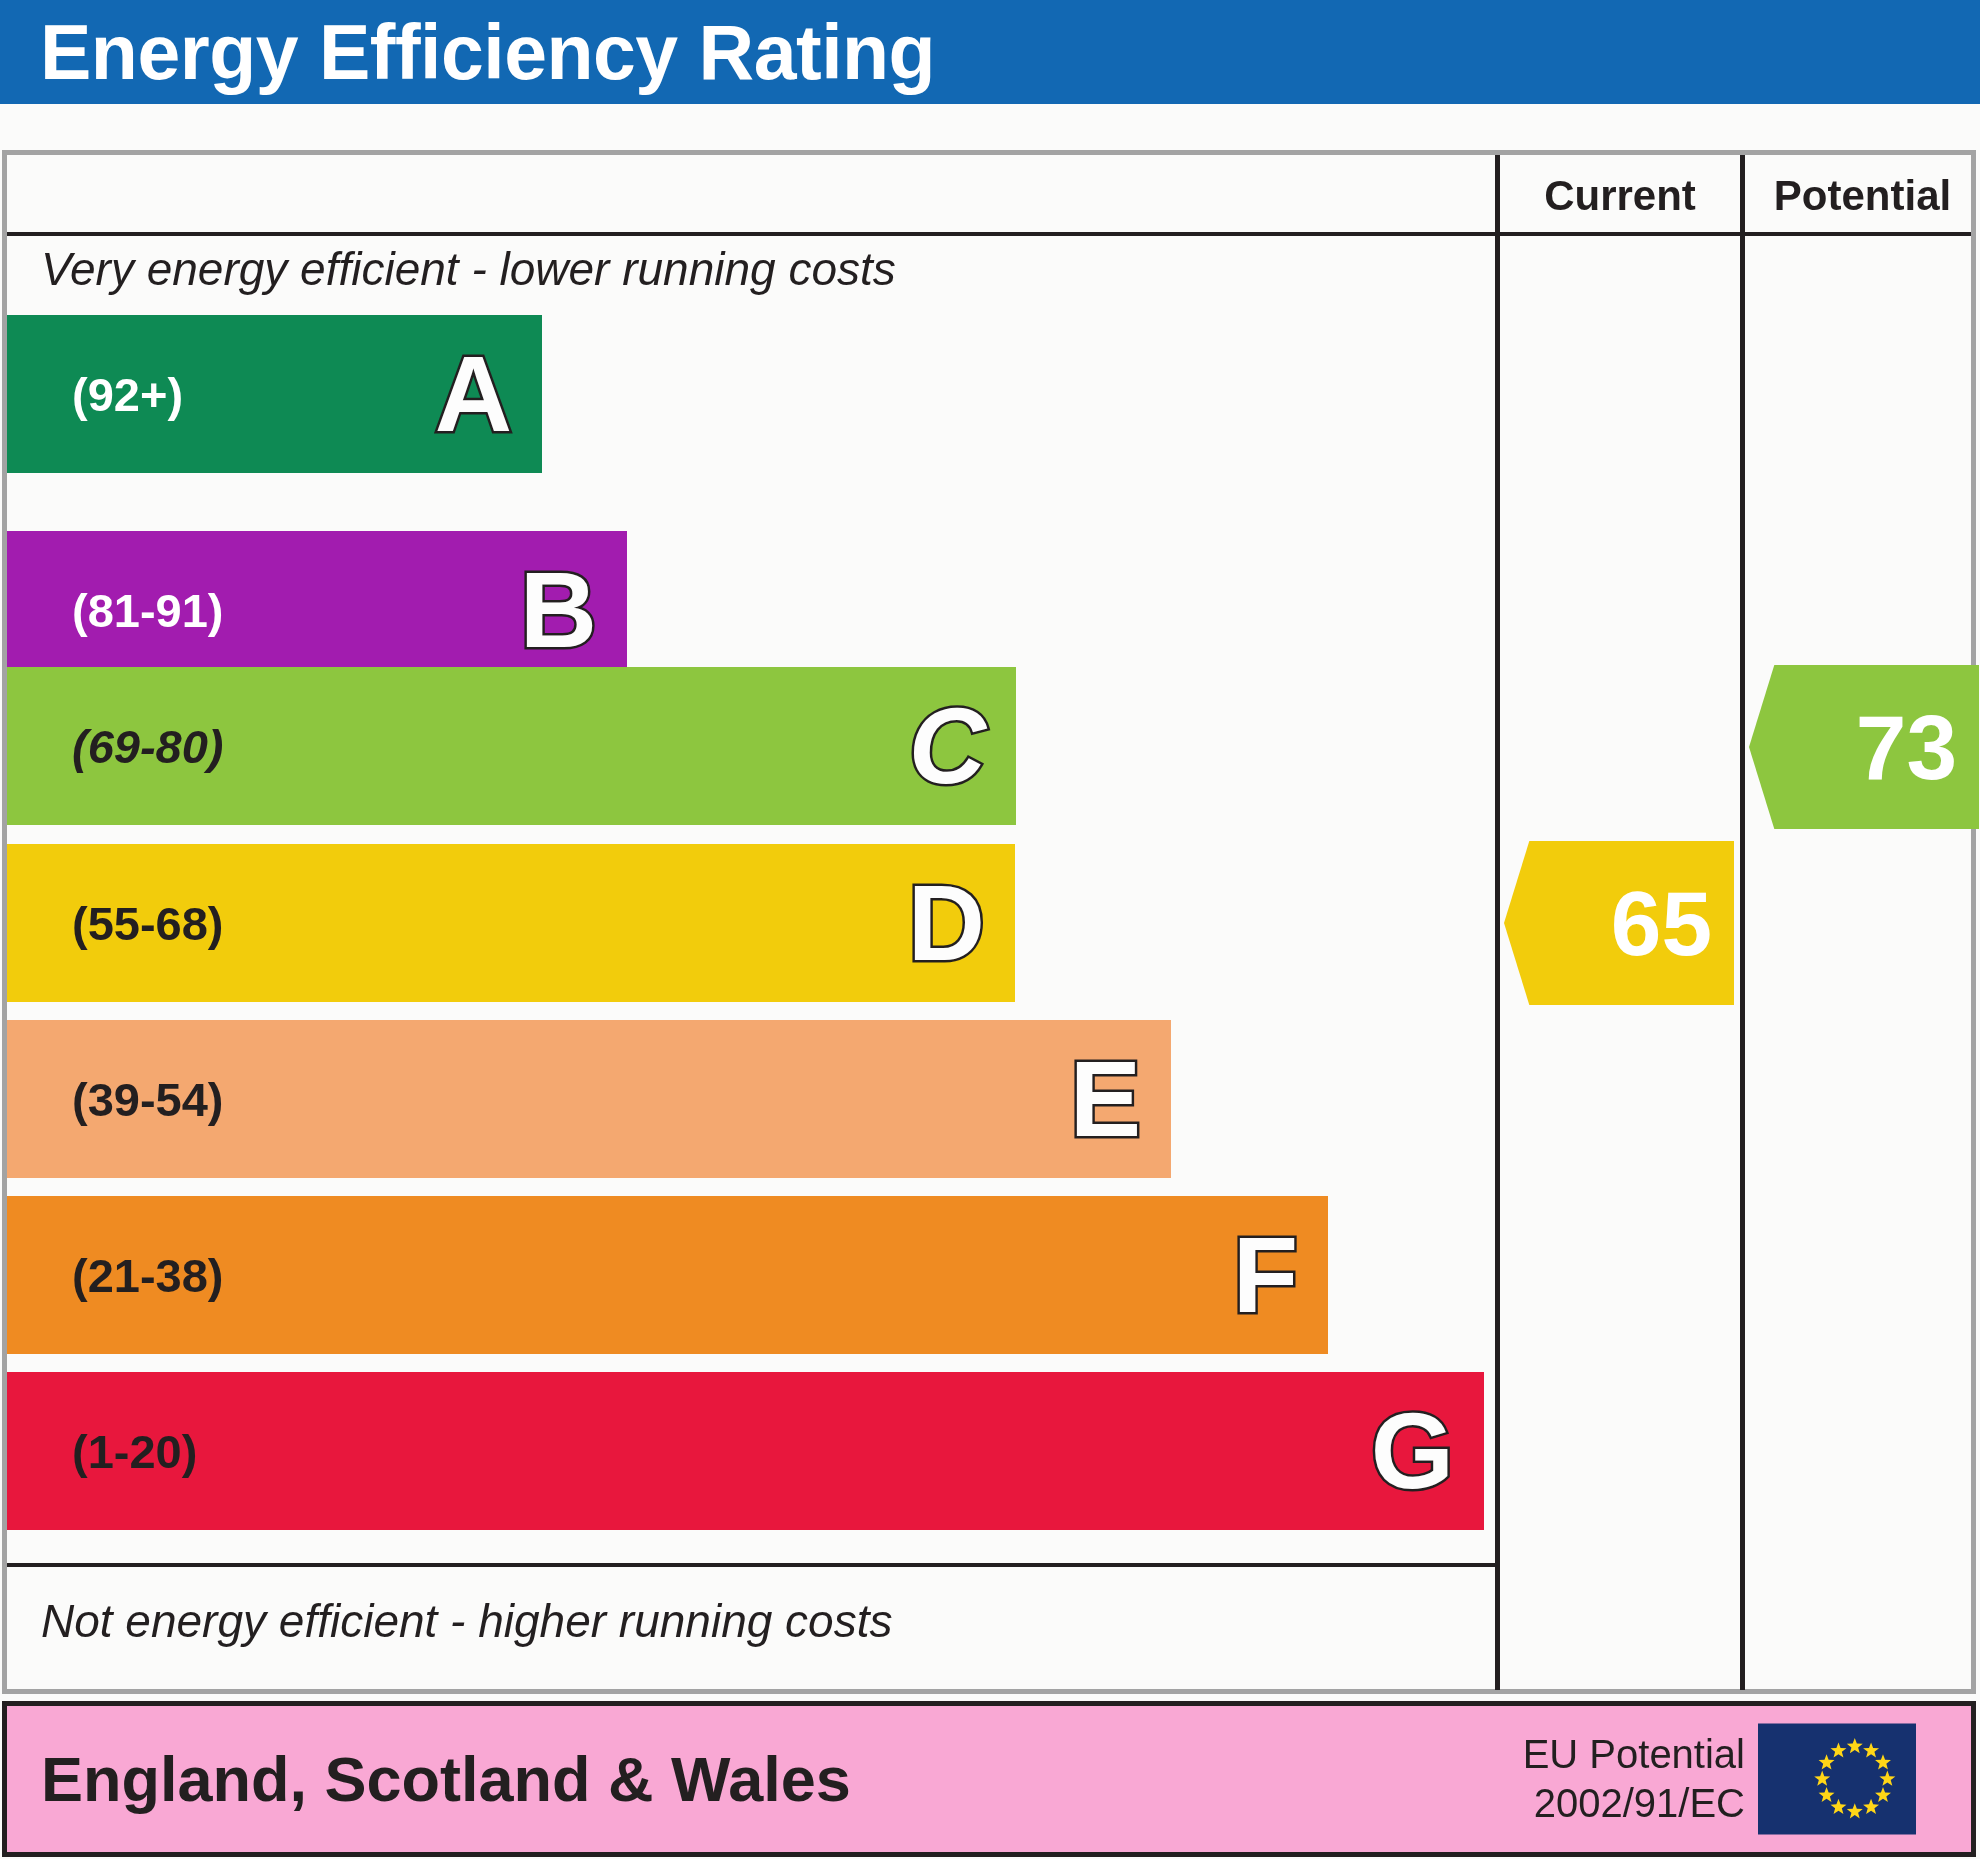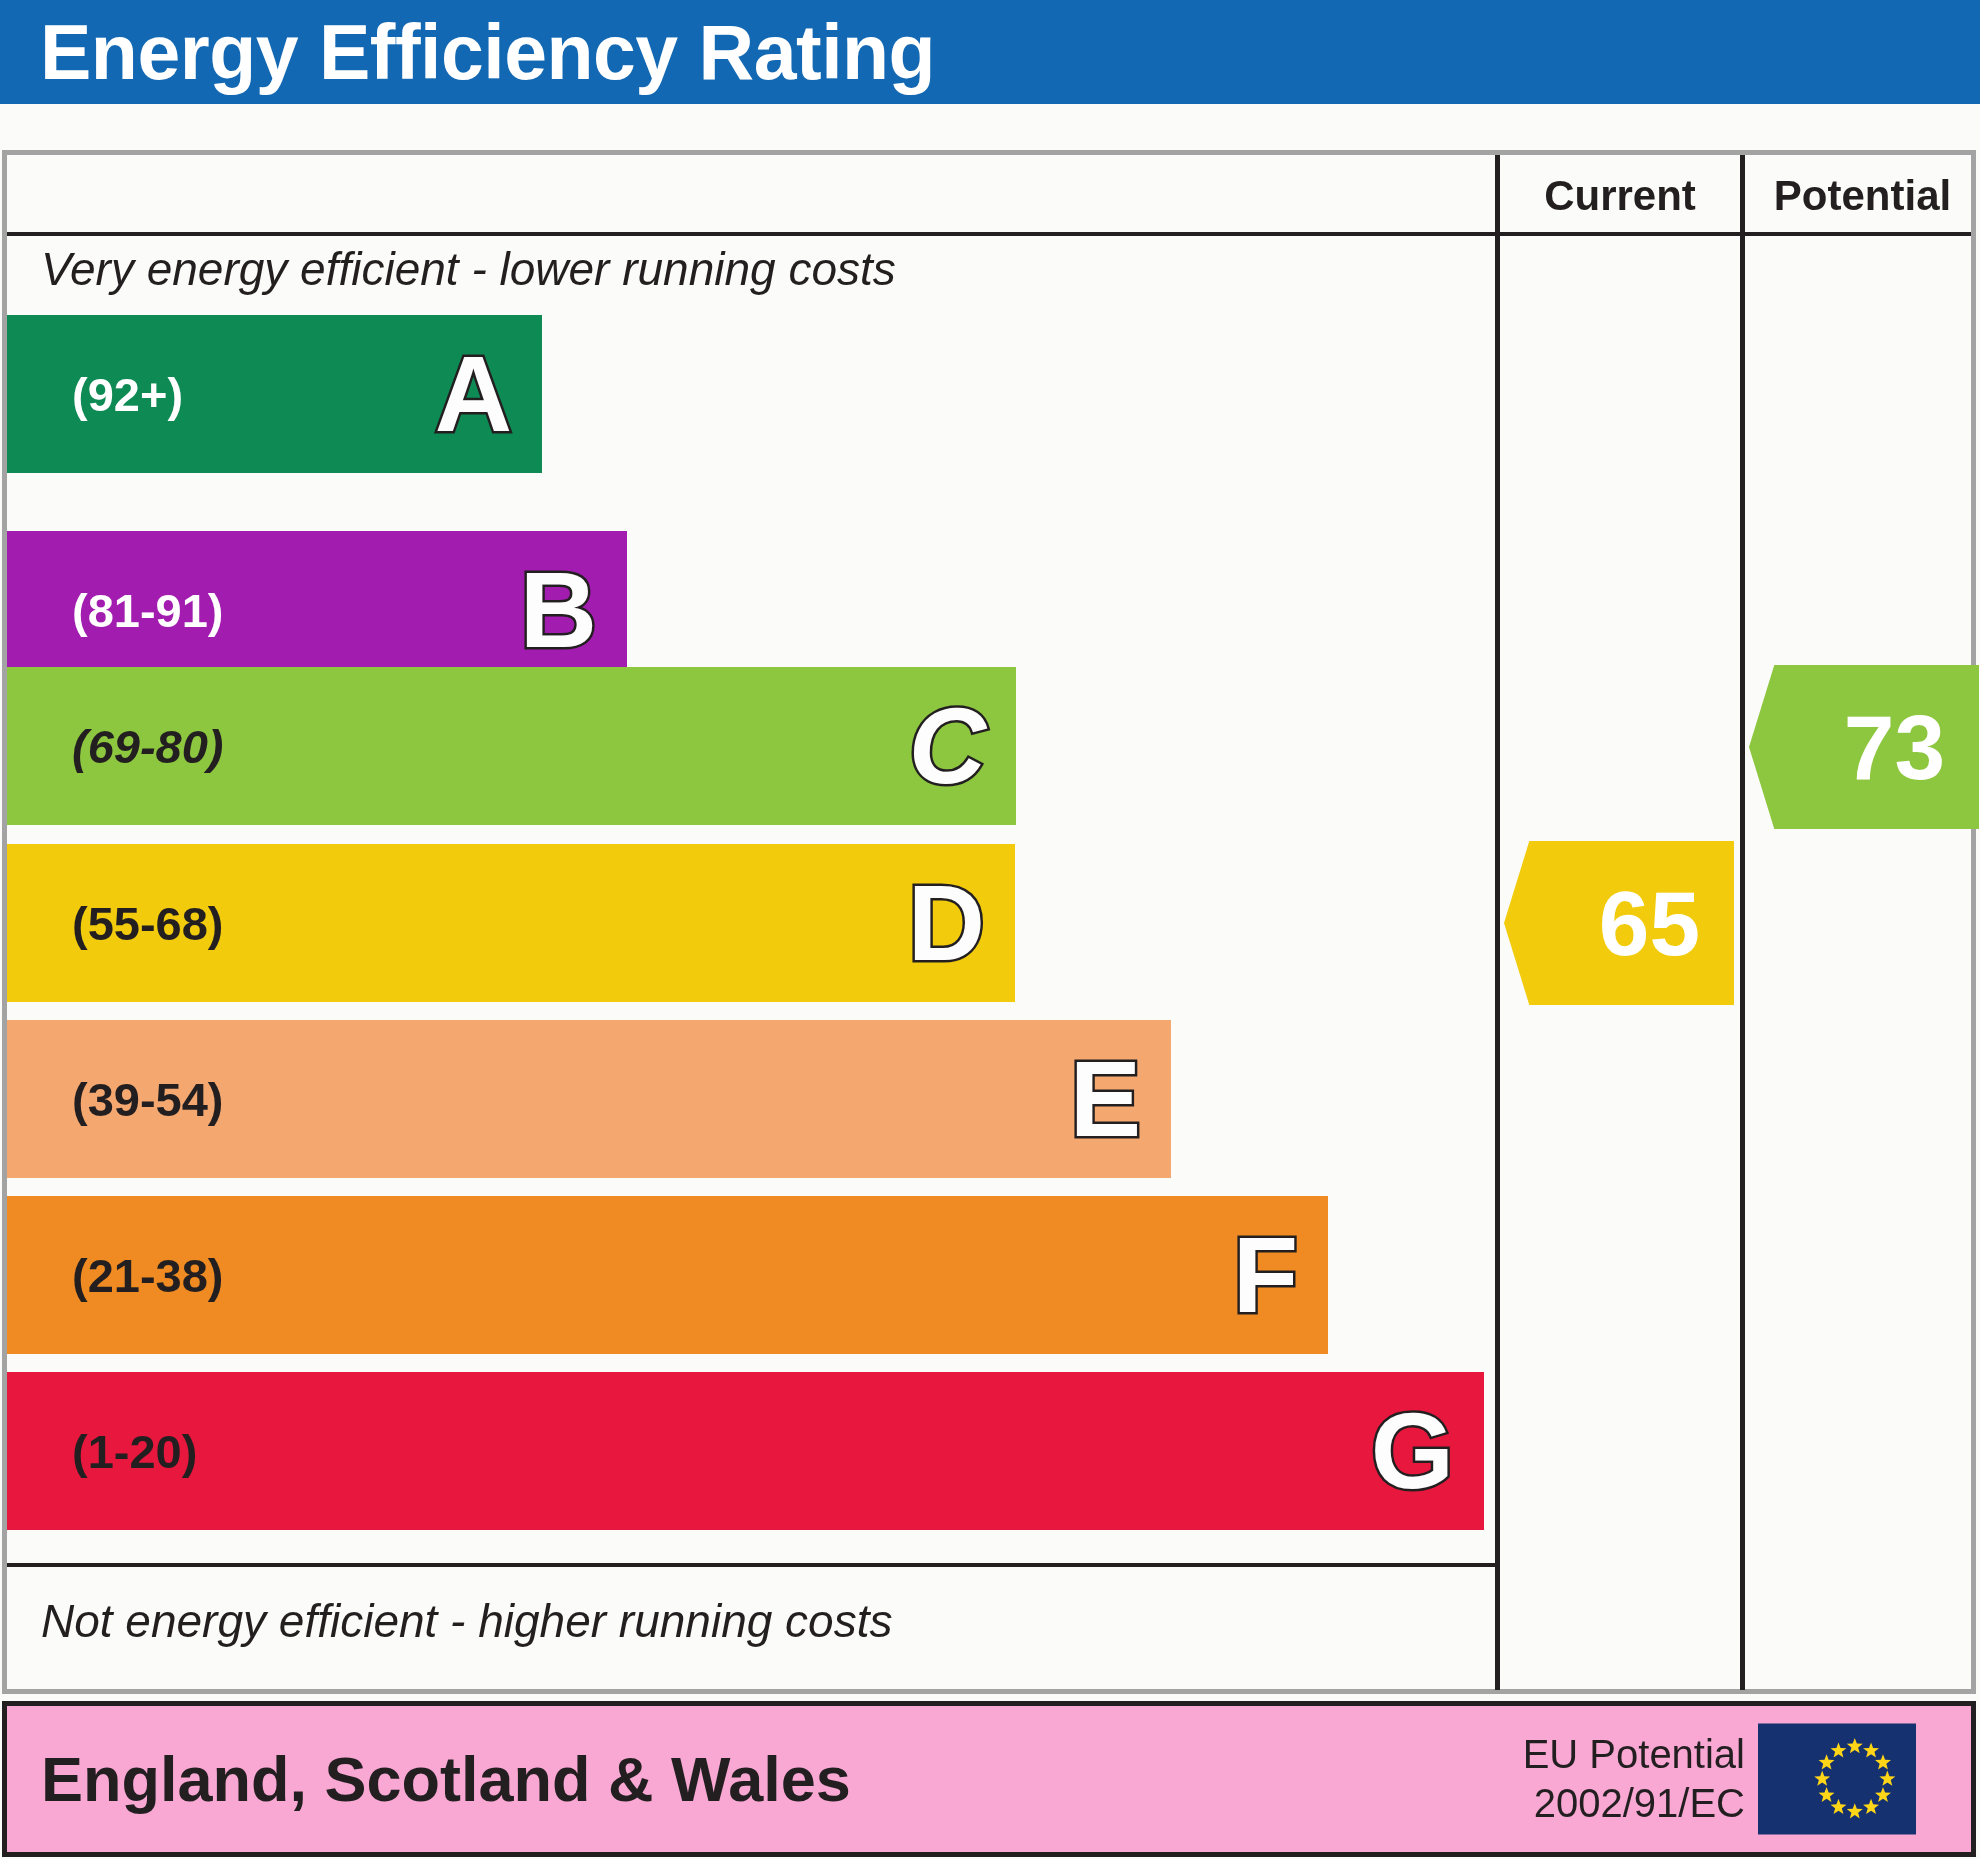--- a/index.html
+++ b/index.html
@@ -135,21 +135,21 @@
     display:flex;
     align-items:center;
     justify-content:flex-end;
     clip-path:polygon(0% 50%, 11% 0%, 100% 0%, 100% 100%, 11% 100%);
   }
   .arrow-value{
     font-size:91px;
     font-weight:bold;
     color:#ffffff;
     line-height:1;
-    padding-right:34px;
+    padding-right:22px;
     white-space:nowrap;
   }
 
   
   .footer{
     position:absolute;
     left:2px; top:1701px;
     width:1974px; height:156px;
     border:5px solid #231f20;
     box-sizing:border-box;

